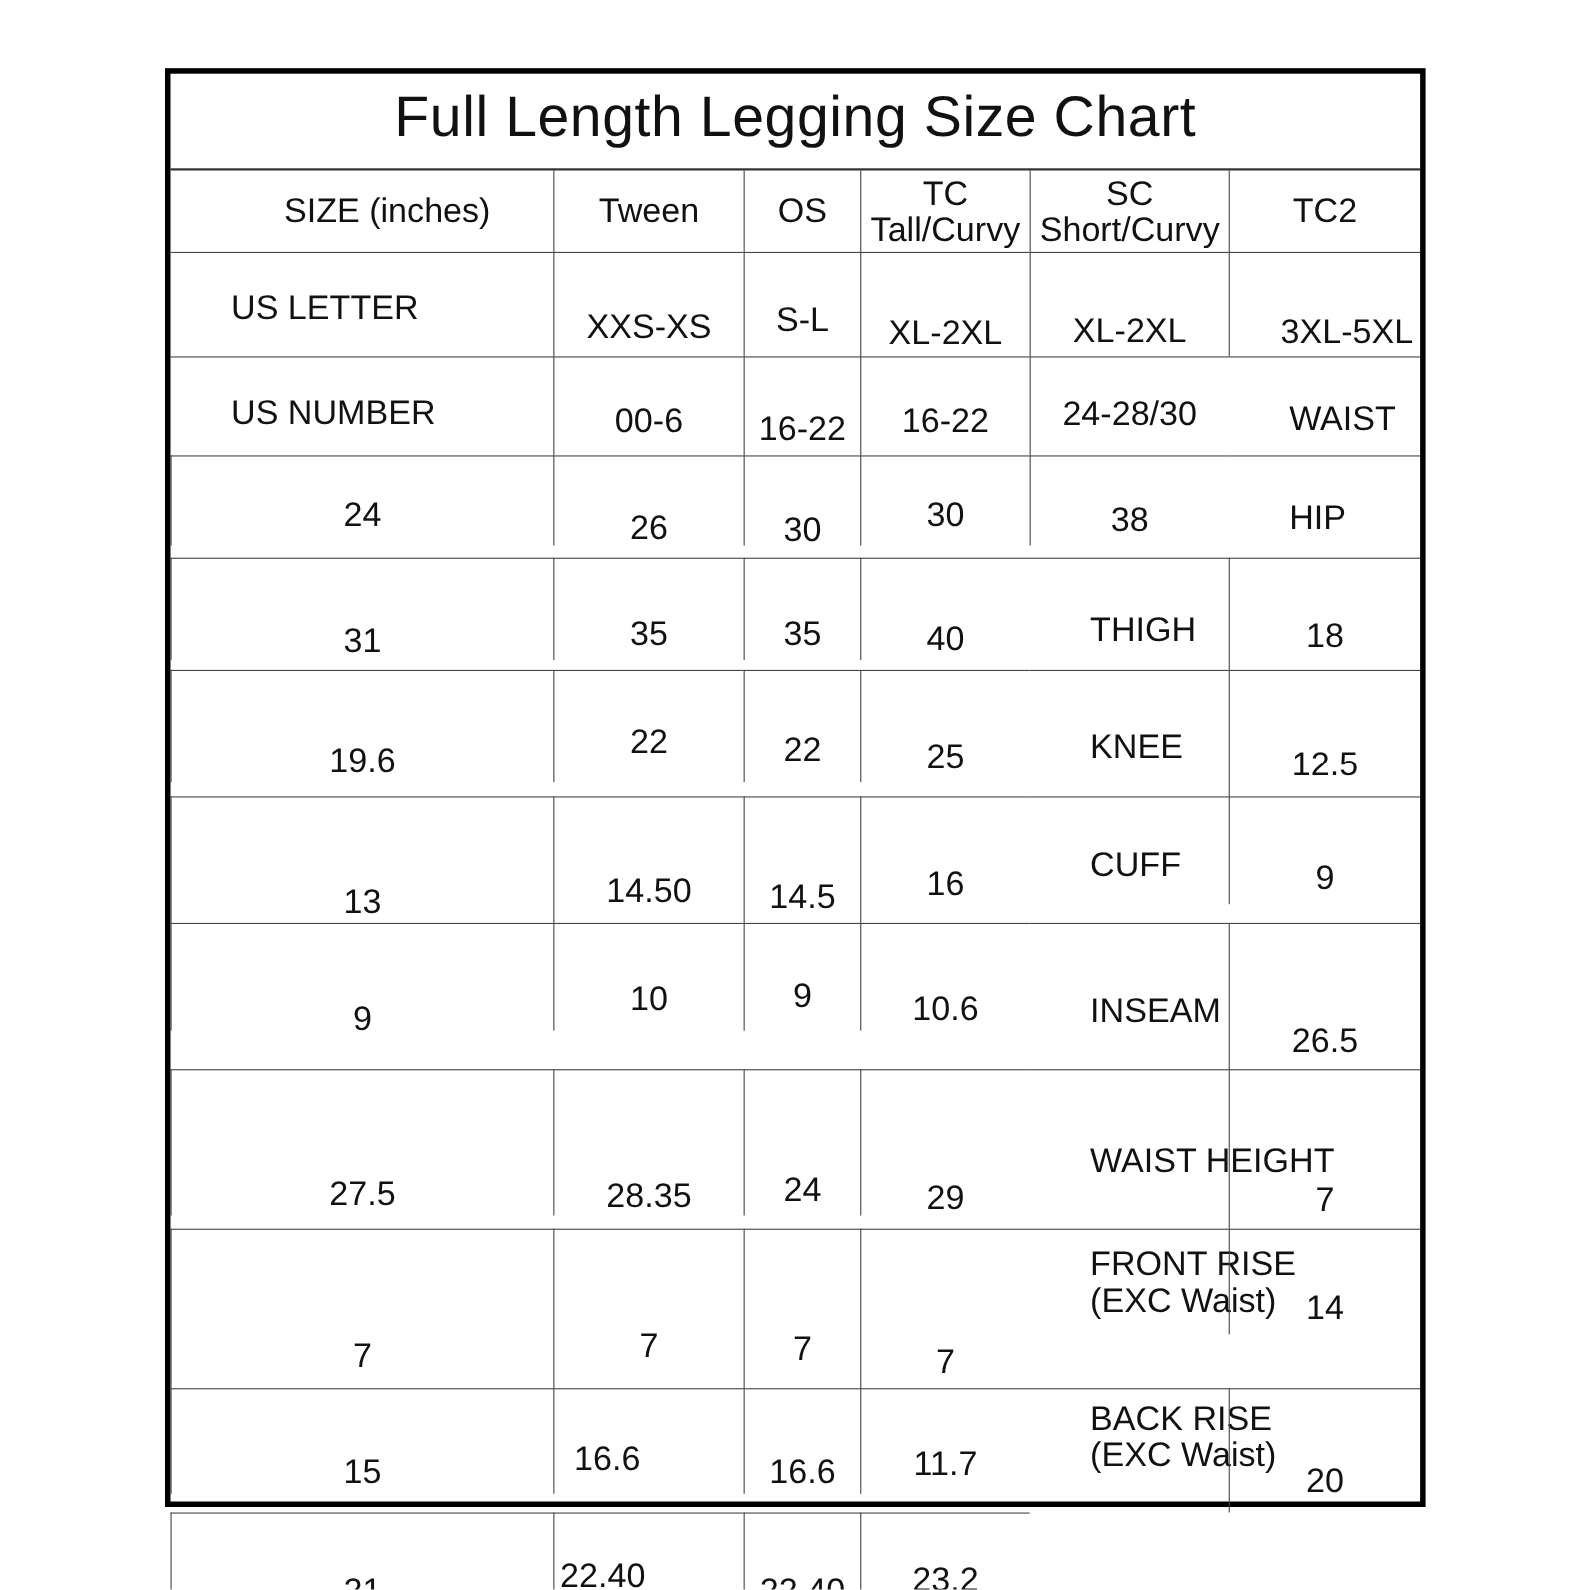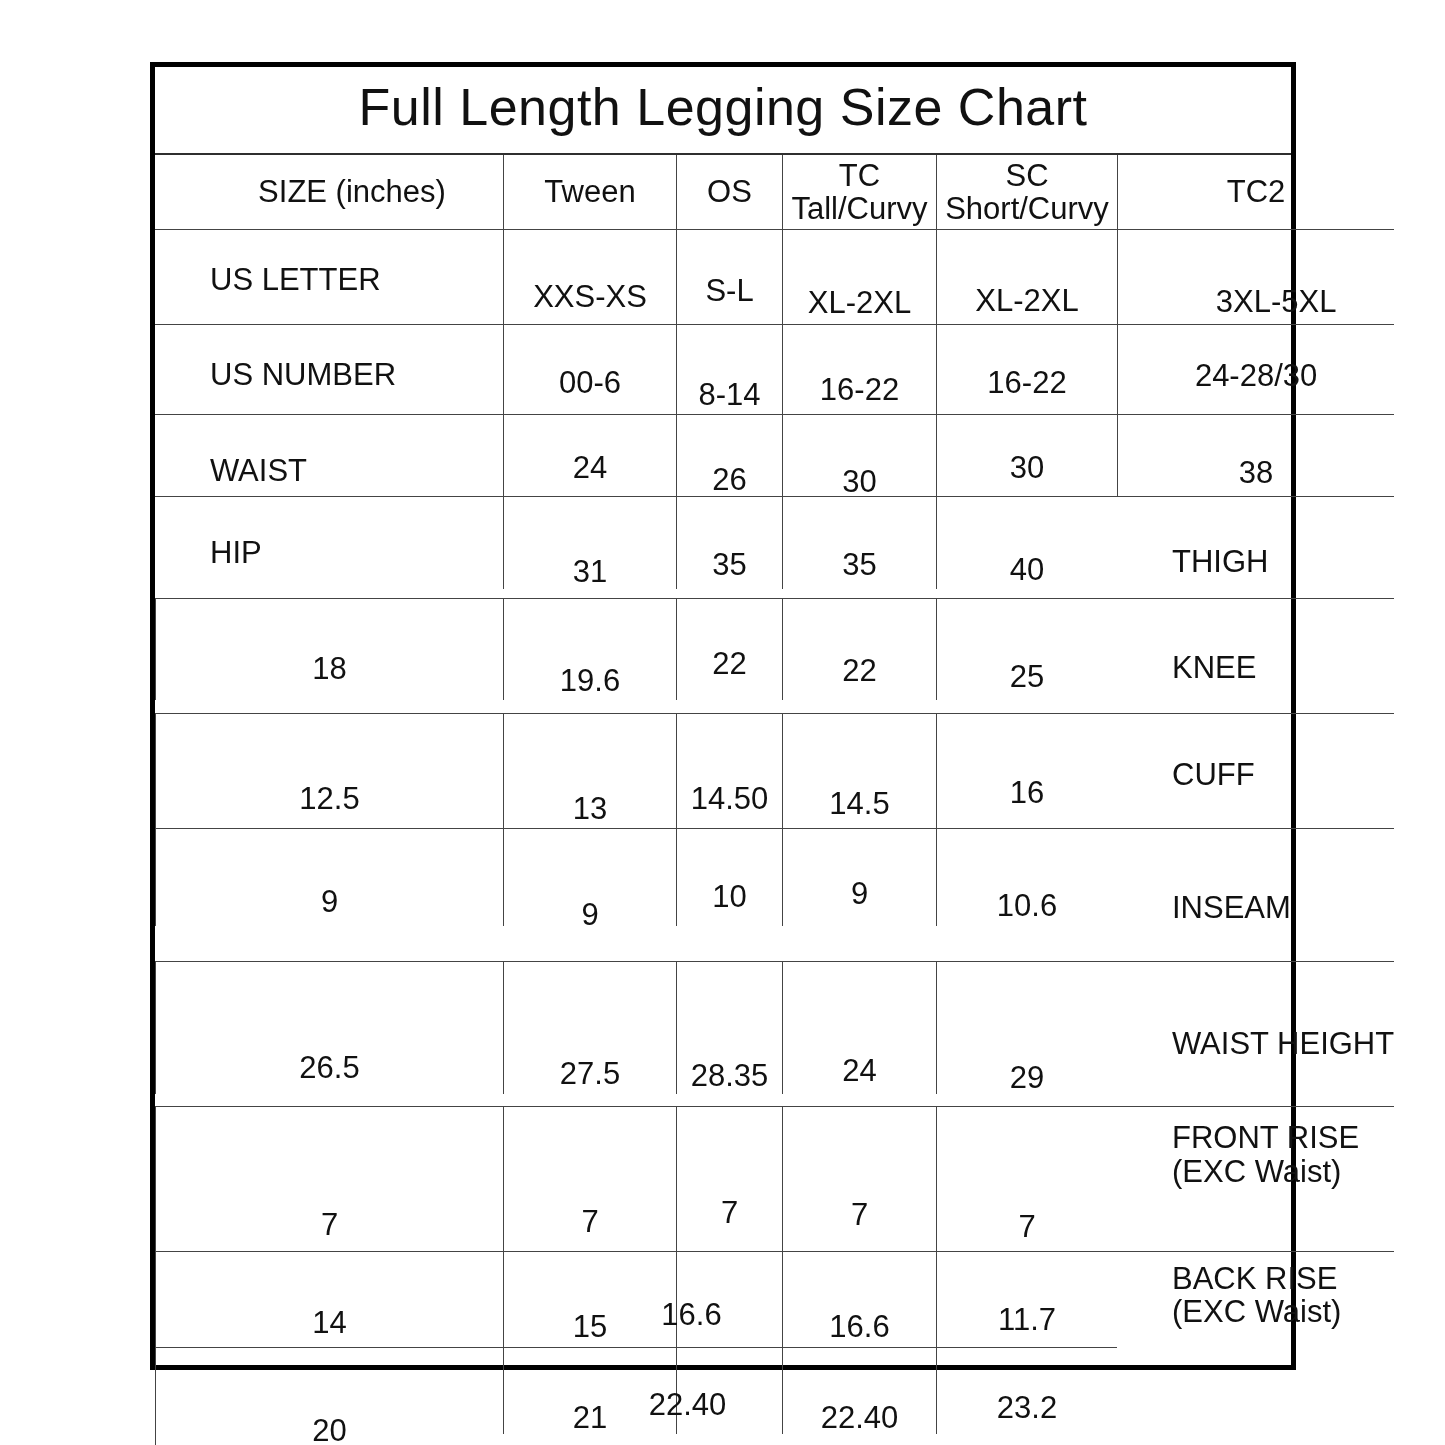--- a/index.html
+++ b/index.html
@@ -95,23 +95,20 @@
       <div class="cell vline hline" style="height: 95px; padding-left: 40px;">
         <span class="v" style="transform: translate(0px, 25px);">3XL-5XL</span>
       </div>
       <div class="cell hline label" style="height: 90px;">
         <span class="v" style="transform: translate(0px, 5px);">US NUMBER</span>
       </div>
       <div class="cell vline hline" style="height: 90px;">
         <span class="v" style="transform: translate(0px, 13px);">00-6</span>
       </div>
       <div class="cell vline hline" style="height: 90px;">
-        <span class="v" style="transform: translate(0px, 25px);">8-14</span>
-      </div>
-      <div class="cell vline hline" style="height: 90px;">
         <span class="v" style="transform: translate(0px, 20px);">16-22</span>
       </div>
       <div class="cell vline hline" style="height: 90px;">
         <span class="v" style="transform: translate(0px, 13px);">16-22</span>
       </div>
       <div class="cell vline hline" style="height: 90px;">
         <span class="v" style="transform: translate(0px, 6px);">24-28/30</span>
       </div>
       <div class="cell hline label" style="height: 82px;">
         <span class="v" style="transform: translate(0px, 15px);">WAIST</span>

